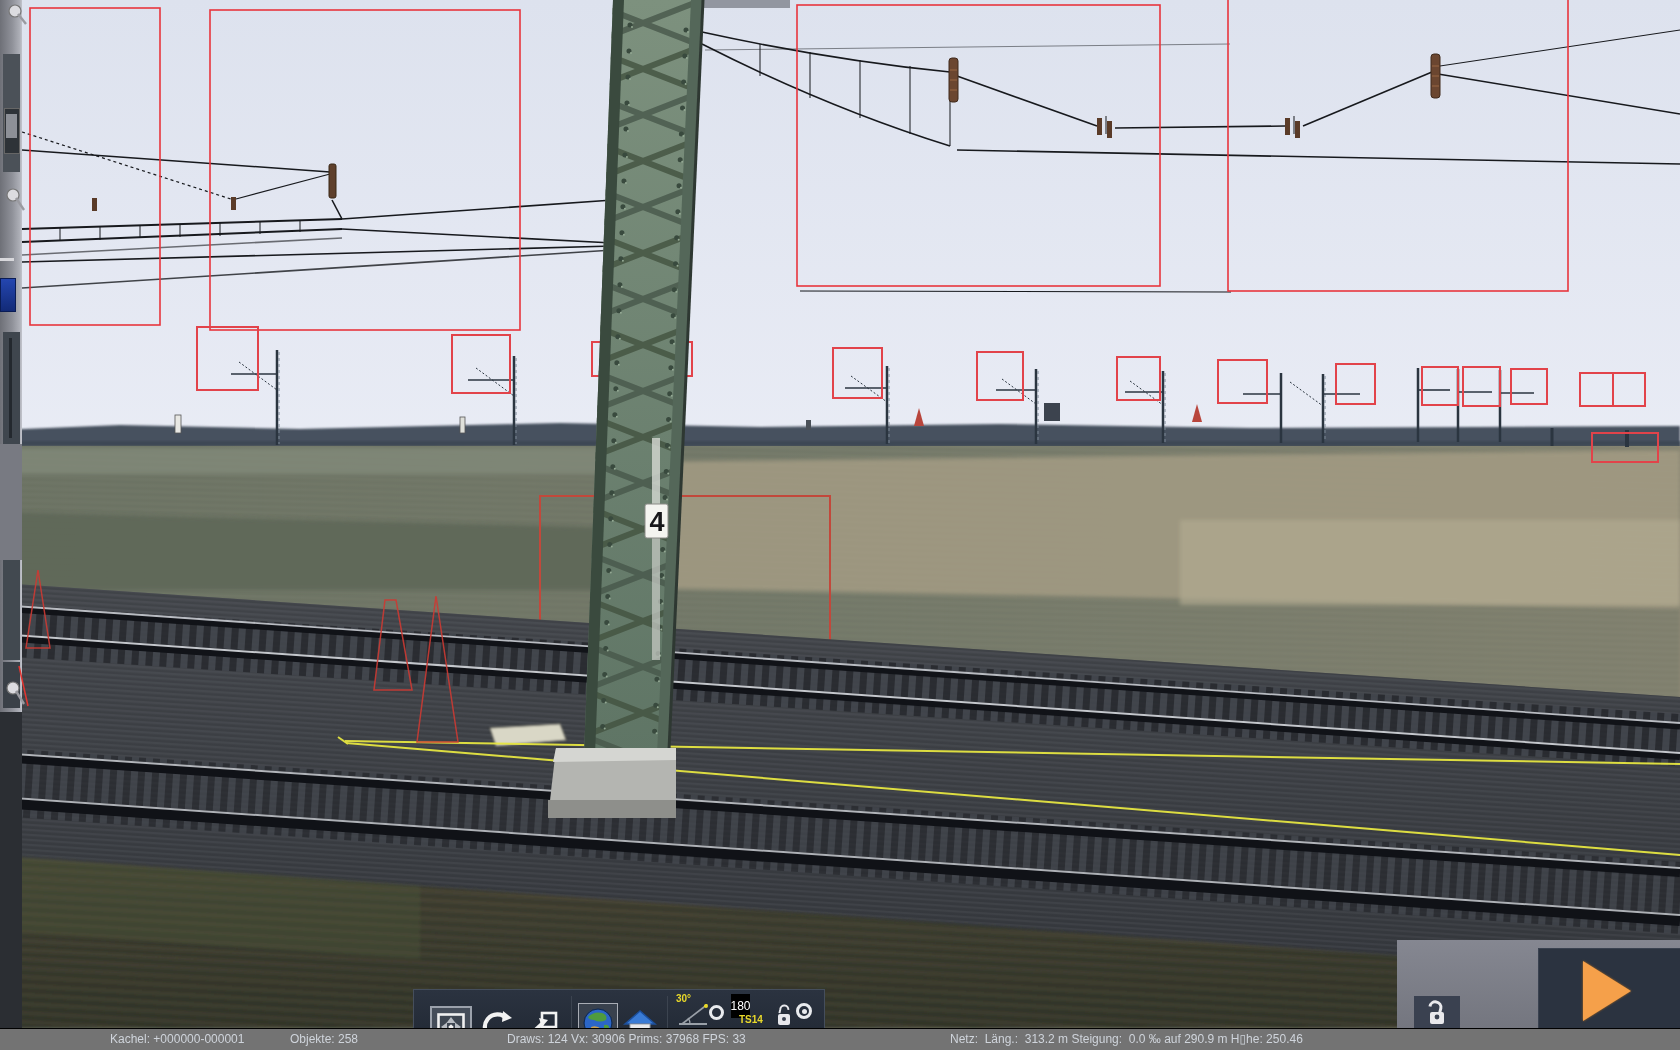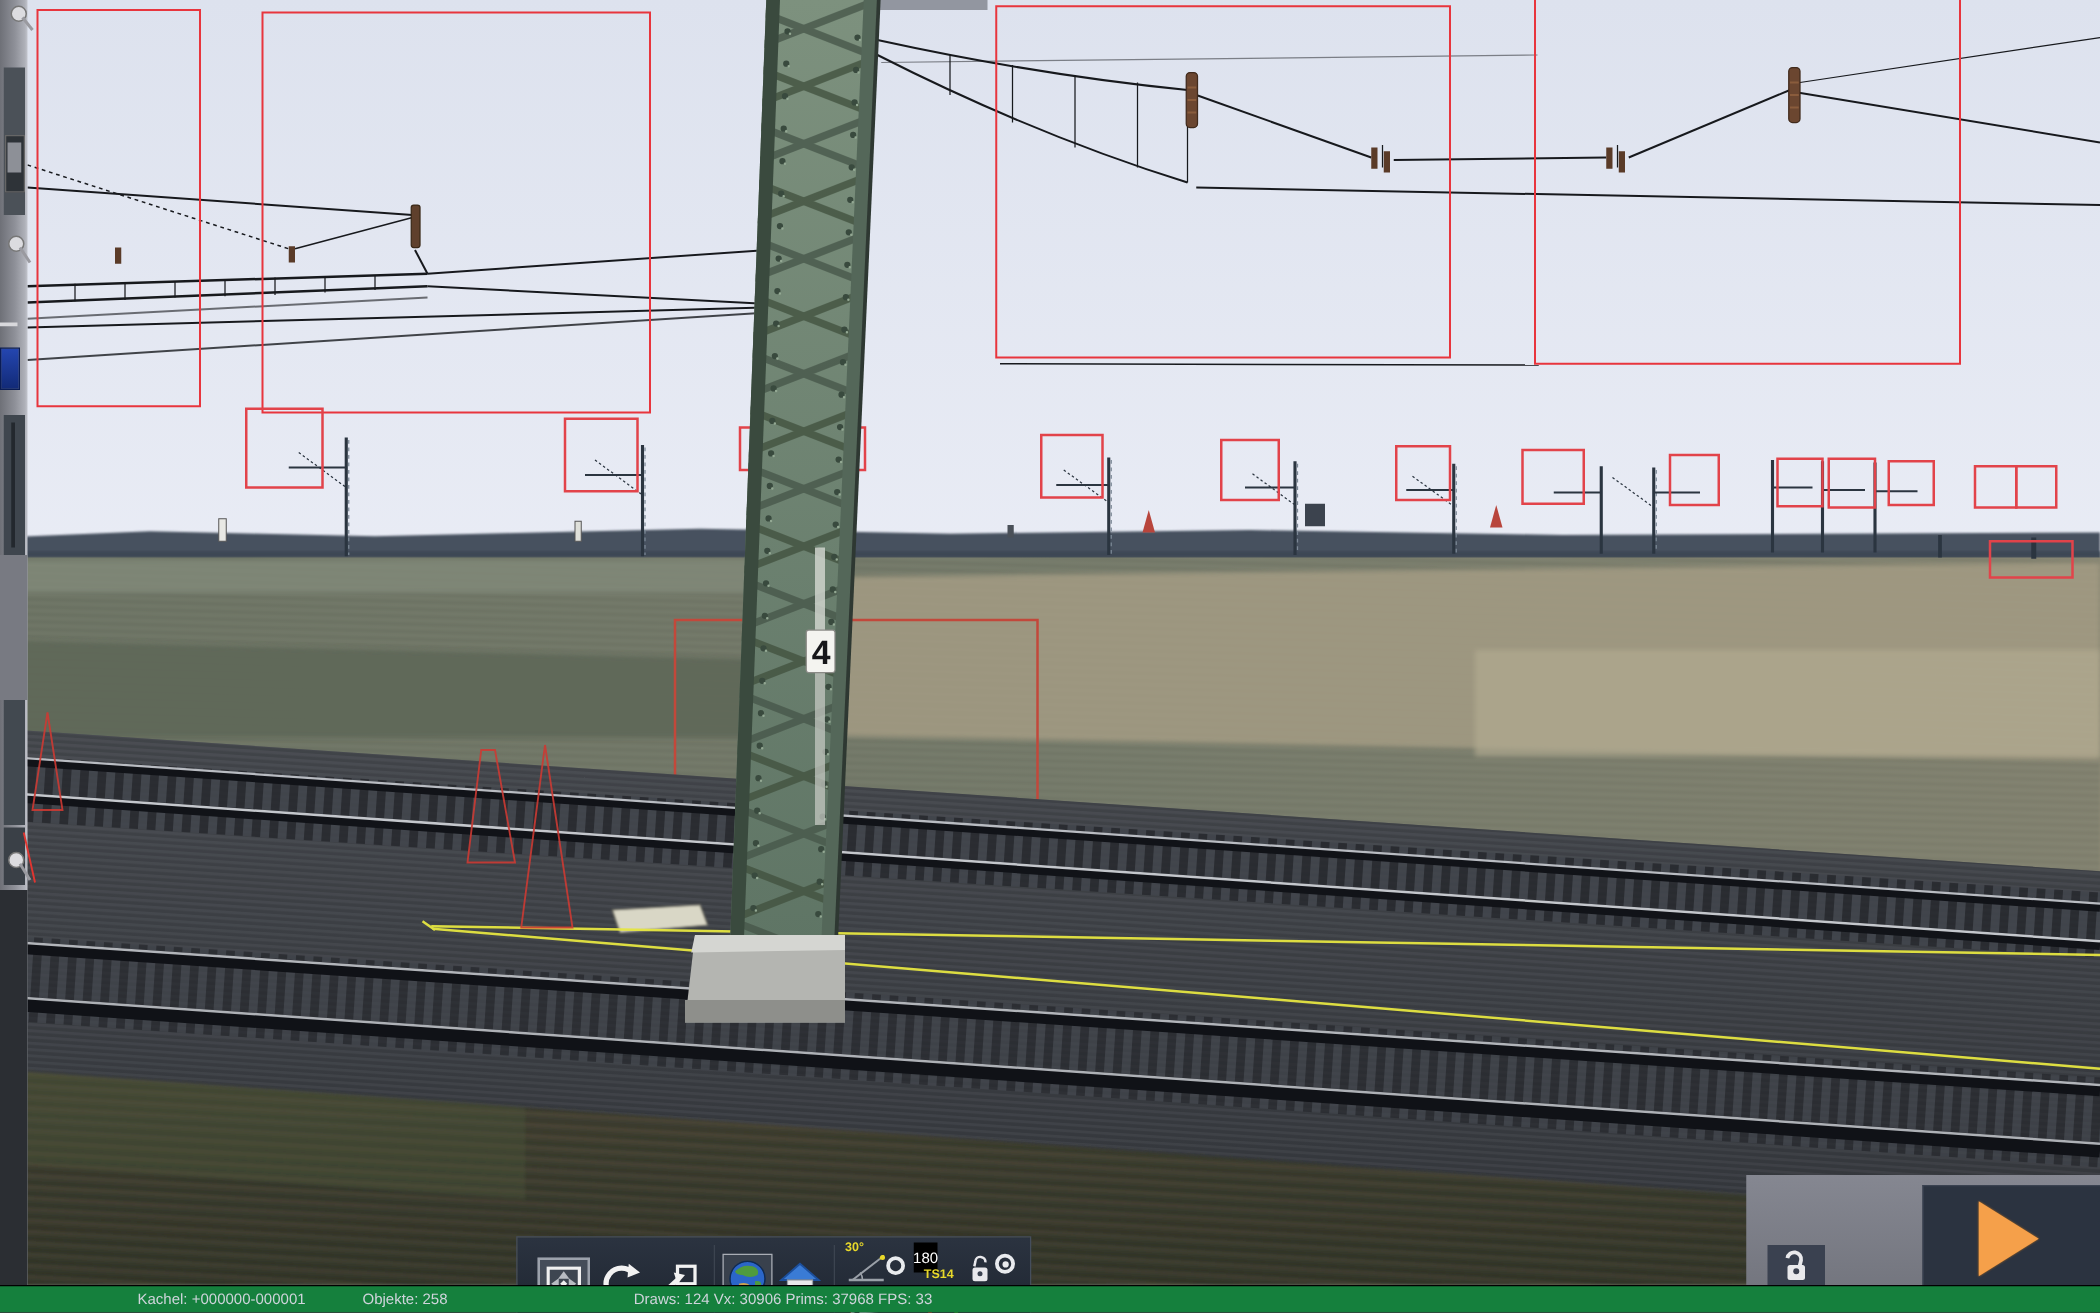--- a/index.html
+++ b/index.html
@@ -30,21 +30,21 @@
   #right-gray{left:1397px;top:940px;width:283px;height:88px;z-index:35;
               background:linear-gradient(180deg,#858791,#74767f);}
   #lock-btn{left:1414px;top:996px;width:46px;height:32px;background:#3a4150;z-index:36;
             display:flex;align-items:center;justify-content:center;}
   #play-panel{left:1538px;top:948px;width:142px;height:80px;z-index:36;
               background:#2b3340;border-left:1px solid #3a4250;border-top:1px solid #3a4250;}
   #play-tri{left:1583px;top:961px;width:0;height:0;z-index:37;
             border-top:30px solid transparent;border-bottom:30px solid transparent;
             border-left:48px solid #f5a04a;filter:drop-shadow(0 0 1px #b06a1e);}
   
-  #statusbar{left:0;top:1028px;width:1680px;height:22px;background:#15803d;z-index:50;
+  #statusbar{left:0;top:1028px;width:1680px;height:22px;background:#737373;z-index:50;
              border-top:1px solid #000;box-sizing:border-box;}
   #statusbar span{position:absolute;top:0;line-height:21px;font-size:12px;color:#cfd4db;white-space:pre;}
 </style>
 </head>
 <body>
 
 <div class="abs" id="viewport">
 <svg width="1680" height="1028" viewBox="0 0 1680 1028">
   <defs>
     <linearGradient id="sky" x1="0" y1="0" x2="0" y2="1">
@@ -440,13 +440,14 @@
     <circle cx="13" cy="20" r="2.4" fill="#3a4150"></circle>
   </svg>
 </div>
 <div class="abs" id="play-panel"></div>
 <div class="abs" id="play-tri" title=""></div>
 
 <div class="abs" id="statusbar">
   <span style="left:110px;">Kachel: +000000-000001</span>
   <span style="left:290px;">Objekte: 258</span>
   <span style="left:507px;">Draws: 124 Vx: 30906 Prims: 37968 FPS: 33</span>
+  <span style="left:950px;">Netz:  Läng.:  313.2 m Steigung:  0.0 ‰ auf 290.9 m H▯he: 250.46</span>
 </div>
 
 </body></html>

